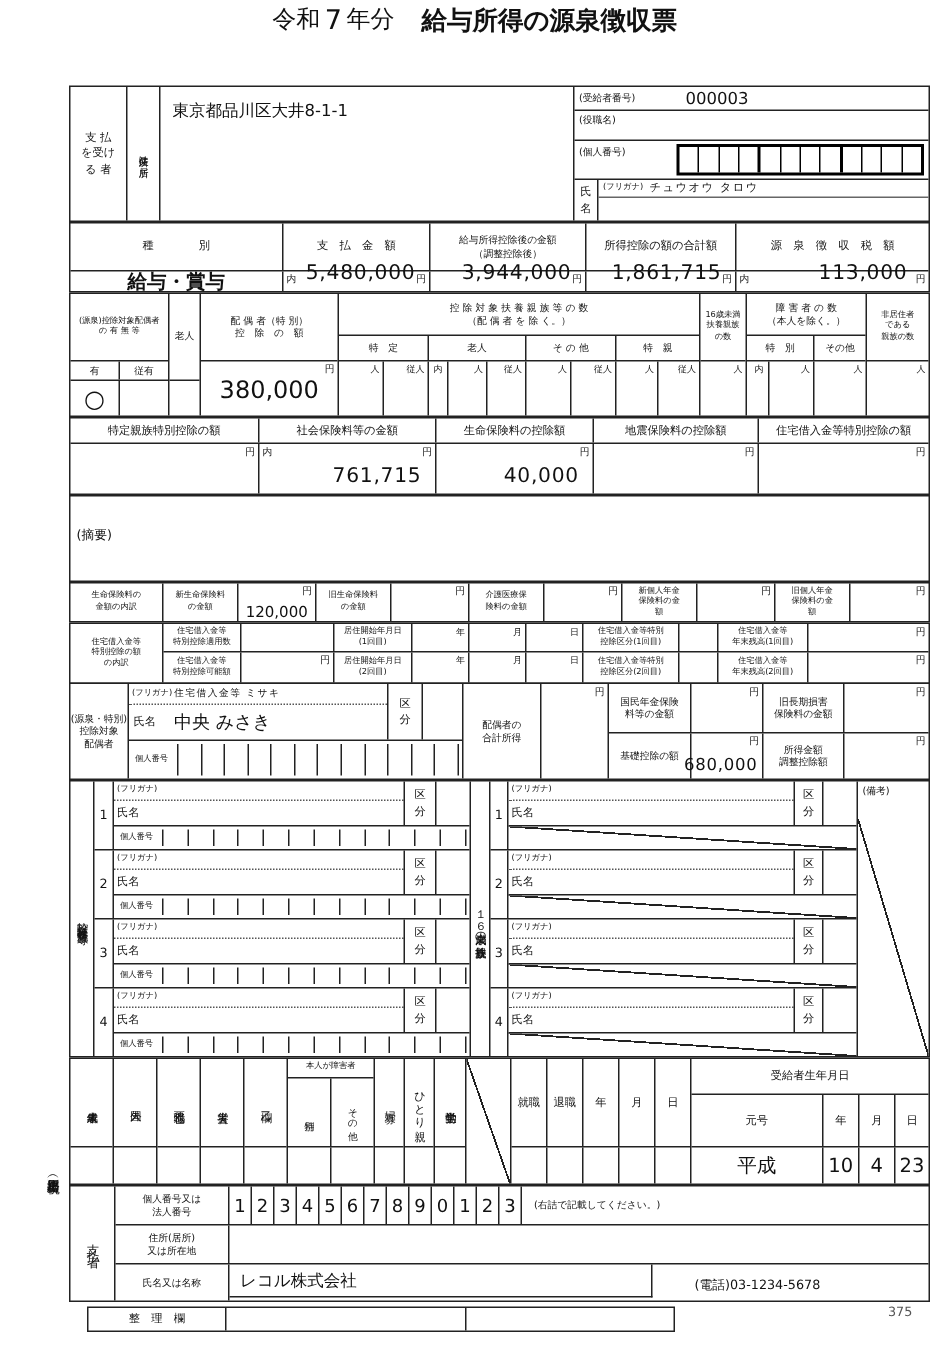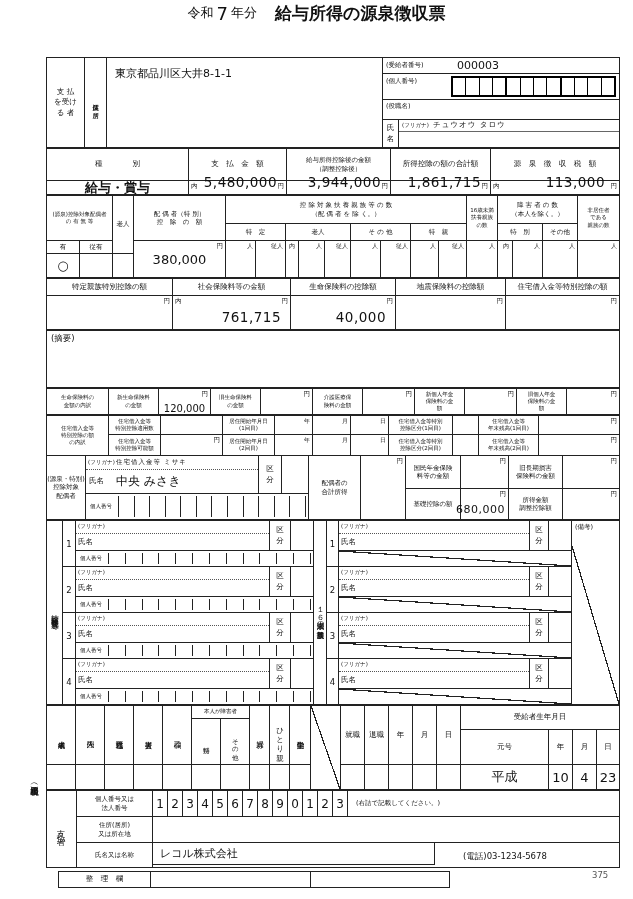--- a/index.html
+++ b/index.html
@@ -21,21 +21,21 @@
   .pre{white-space:pre-line}
   .vert{writing-mode:vertical-rl;text-orientation:upright}
   .t5{font-size:5.5px;line-height:1.3}
   .t6{font-size:6.5px;line-height:1.3}
   .t7{font-size:7.5px;line-height:1.35}
   .t8{font-size:8.5px}
   .t10{font-size:10px}
   .t11{font-size:11px}
   .t12{font-size:12px}
   .t13{font-size:13px}
-  .t15{font-size:13px}
+  .t15{font-size:16px}
   .rel{position:relative}
   .yen{position:absolute;top:1px;right:2px;font-size:6.5px}
   .uchi{position:absolute;top:1px;left:2px;font-size:6.5px}
   .unit{position:absolute;top:1px;right:2px;font-size:6px}
   .numv{position:absolute;bottom:4px;right:9px;font-size:13.5px;letter-spacing:.5px}
   .diag{background-image:linear-gradient(to right top,transparent calc(50% - .6px),#222 calc(50% - .6px),#222 calc(50% + .6px),transparent calc(50% + .6px))}
   .pnbox{display:flex;border:2px solid #000;height:21px}
   .pncell{flex:1;border-left:1px solid #000}
   .pncell.first{border-left:none}
   .pncell.heavy{border-left:2px solid #000}
@@ -57,41 +57,41 @@
     <div class="c br t7 pre" style="width:38px">支 払
 を受け
 る 者</div>
     <div class="c br t6 vert" style="width:22px">住所又は居所</div>
     <div class="br t11" style="width:276px;padding:8px 0 0 8px">東京都品川区大井8-1-1</div>
     <div class="col" style="flex:1">
       <div class="row bb" style="height:16px">
         <div class="t6 cl" style="width:68px;padding-left:3px">(受給者番号)</div>
         <div class="t11 cl" style="flex:1;padding-left:6px">000003</div>
       </div>
+      <div class="row bb" style="height:20px">
+        <div class="t6" style="padding:2px 0 0 3px">(役職名)</div>
+      </div>
       <div class="row bb" style="height:26px">
         <div class="t6" style="width:68px;padding:3px 0 0 3px">(個人番号)</div>
         <div style="flex:1;padding:2px 3px 0 0">
           <div class="pnbox">
             <div class="pncell first"></div>
               <div class="pncell"></div>
               <div class="pncell"></div>
               <div class="pncell"></div>
             <div class="pncell heavy"></div>
               <div class="pncell"></div>
               <div class="pncell"></div>
               <div class="pncell"></div>
             <div class="pncell heavy"></div>
               <div class="pncell"></div>
               <div class="pncell"></div>
               <div class="pncell"></div>
           </div>
         </div>
-      </div>
-      <div class="row bb" style="height:20px">
-        <div class="t6" style="padding:2px 0 0 3px">(役職名)</div>
       </div>
       <div class="row" style="flex:1">
         <div class="c br t7 pre" style="width:16px">氏
 名</div>
         <div class="col" style="flex:1">
           <div class="row sol" style="height:12px;align-items:center">
             <div class="t5" style="width:34px;padding-left:3px">(フリガナ)</div>
             <div class="t7 ls1">チュウオウ タロウ</div>
           </div>
         </div>
@@ -256,21 +256,21 @@
       <div class="br rel" style="width:110px">
           <span class="yen">円</span>
         </div>
       <div class="rel" style="flex:1">
           <span class="yen">円</span>
         </div>
     </div>
   </div>
 
   <div class="sec" style="left:46px;top:330px;width:574px;height:58px">
-    <div class="t8" style="padding:2px 0 0 4px">(摘要)</div>
+    <div class="t8" style="padding:20px 0 0 4px">(摘要)</div>
   </div>
 
   <div class="sec" style="left:46px;top:388px;width:574px;height:27px">
     <div class="c br t5 pre" style="width:62px">生命保険料の
 金額の内訳</div>
     <div class="c br t5 pre" style="width:50px">新生命保険料
 の金額</div>
     <div class="br rel" style="width:52px">
         <span class="yen">円</span>
       <div class="c t10" style="height:100%;padding-top:14px">120,000</div>

